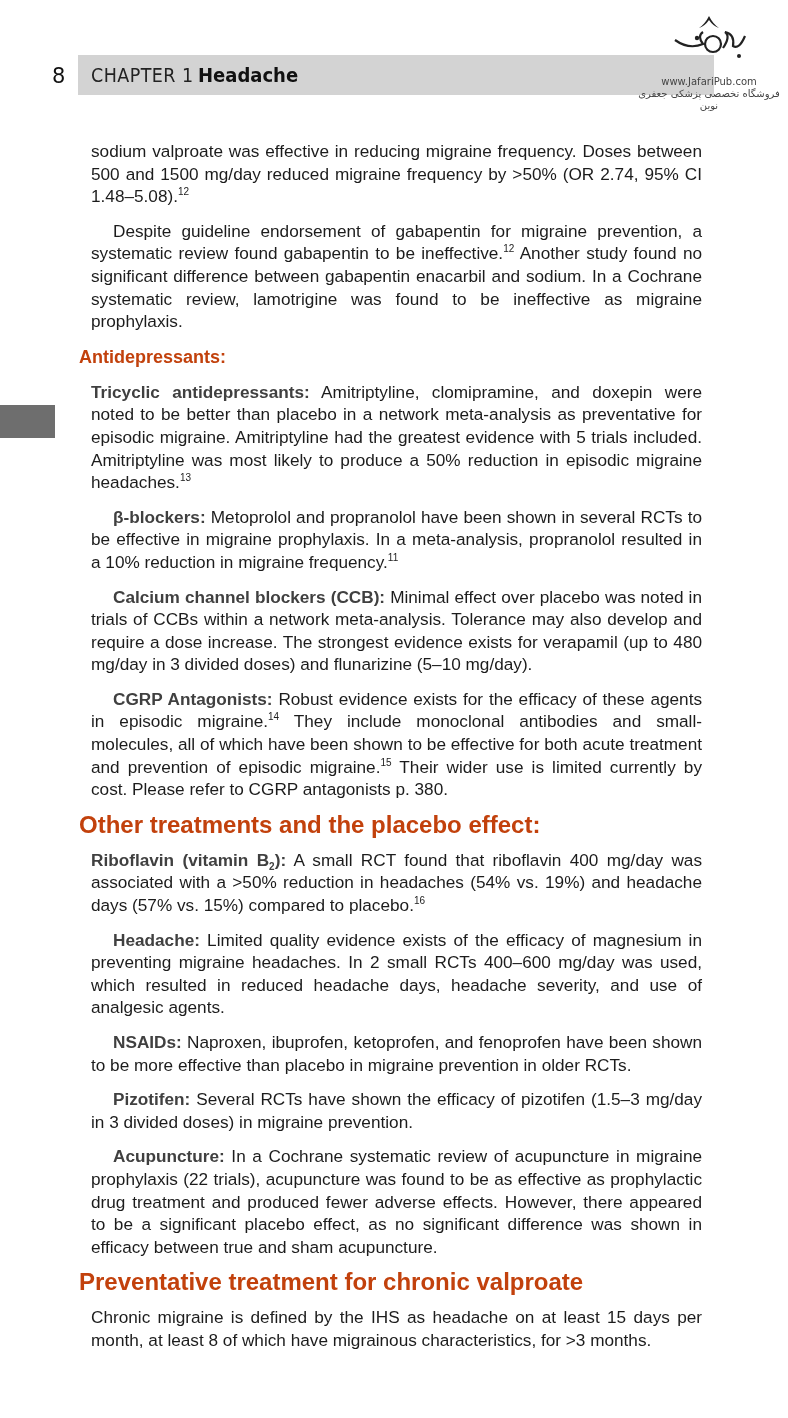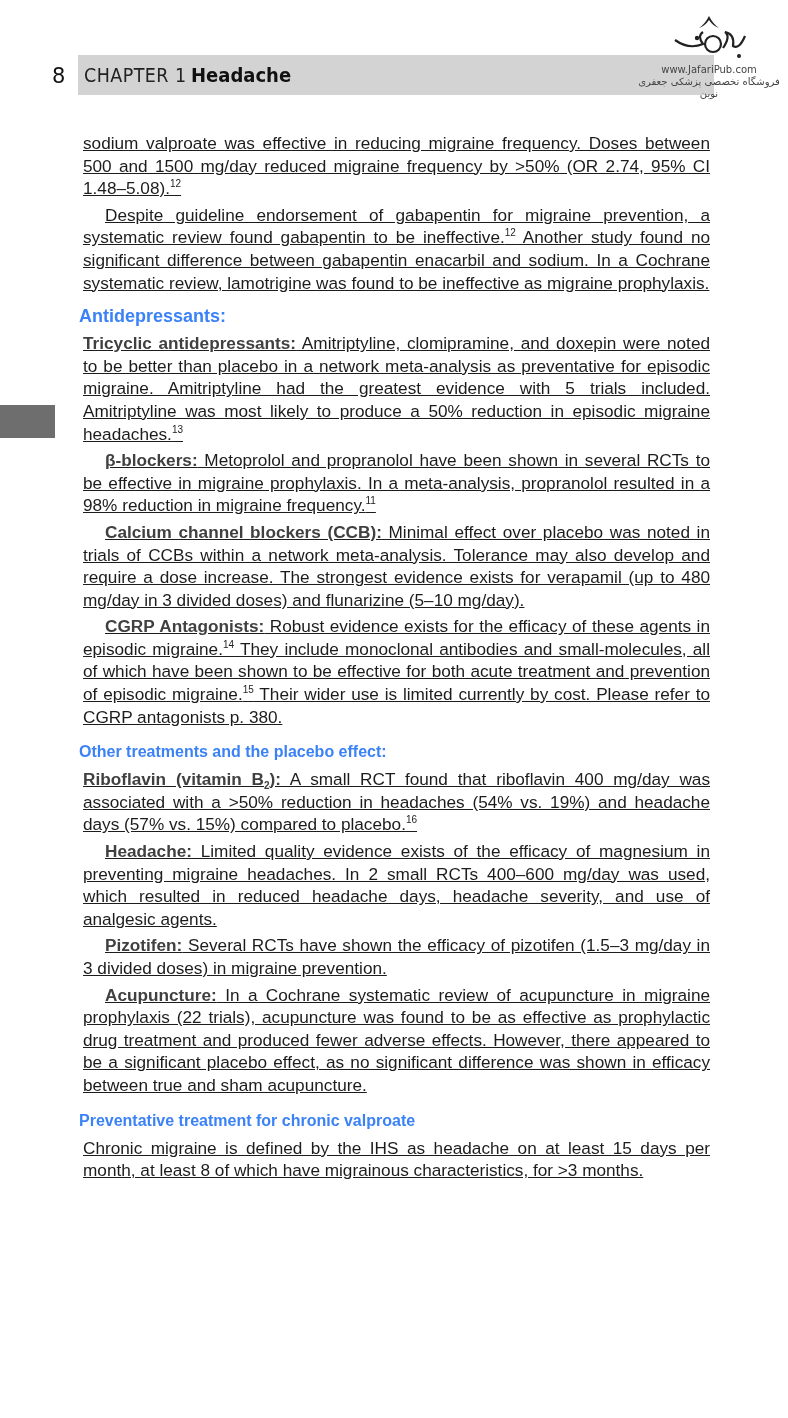--- a/index.html
+++ b/index.html
@@ -7,59 +7,59 @@
     width: 788px; height: 1418px; position: relative; overflow: hidden;
     background: #ffffff; color: #1a1a1a;
     font-family: "DejaVu Sans", sans-serif;
   }
   .page-number {
     position: absolute; left: 52px; top: 62px; width: 18px;
     font-size: 21px; line-height: 28px; color: #111;
   }
   .header-bar {
     position: absolute; left: 78px; top: 55px; width: 636px; height: 40px;
-    background: #d3d3d3; box-sizing: border-box; padding-left: 6px;
+    background: #d3d3d3; box-sizing: border-box; padding-left: 13px;
     display: flex; align-items: center;
   }
   .chapter-label {
     font-size: 19px; letter-spacing: 0.5px; color: #222; font-weight: normal;
     transform: scaleX(0.92); transform-origin: left center;
   }
   .chapter-title {
     font-size: 20px; font-weight: bold; color: #111; margin-left: 8px;
     transform: scaleX(0.9); transform-origin: left center;
     position: relative; left: -12px;
   }
   .watermark {
     position: absolute; left: 630px; top: 14px; width: 158px; height: 80px;
     text-align: center;
   }
   .watermark svg { display: block; margin: 0 auto; }
   .watermark-url {
-    font-size: 10px; color: #444; line-height: 12px; margin-top: 2px;
+    font-size: 10px; color: #444; line-height: 12px; margin-top: 14px;
   }
   .watermark-sub {
     font-size: 10px; color: #444; line-height: 12px; direction: rtl;
   }
   .side-tab {
     position: absolute; left: 0; top: 405px; width: 55px; height: 33px;
     background: #6e6e6e;
   }
   .content {
     position: absolute; left: 79px; top: 128px; width: 635px;
     font-family: "Liberation Sans", sans-serif;
     font-size: 17.2px; line-height: 22.6px; color: #1c1c1c;
     text-align: justify;
   }
-  .content p { margin: 4px; text-decoration: underline; }
+  .content p { margin: 12px; }
   .content p.indent { text-indent: 22px; }
   .content h3 {
-    margin: 10px 0 0 0; font-size: 18px; line-height: 24px; font-weight: bold; color: #3b82f6;
+    margin: 10px 0 0 0; font-size: 18px; line-height: 24px; font-weight: bold; color: #c2410c;
   }
-  .content h3.major { margin-top: 12px; font-size: 16px; }
+  .content h3.major { margin-top: 12px; font-size: 24px; }
   .content b { font-weight: bold; color: #404040; }
   sup { font-size: 10px; line-height: 0; vertical-align: super; }
   sub { font-size: 10px; line-height: 0; }
 </style>
 </head>
 <body>
 
 <div class="page-number">8</div>
 
 <div class="header-bar">
@@ -84,32 +84,33 @@
 
 <div class="content">
   <p><span>sodium valproate was effective in reducing migraine frequency. Doses between 500 and 1500 mg/day reduced migraine frequency by &gt;50% (OR 2.74, 95% CI 1.48–5.08).</span><sup>12</sup></p>
 
   <p class="indent"><span>Despite guideline endorsement of gabapentin for migraine prevention, a systematic review found gabapentin to be ineffective.</span><sup>12</sup><span> Another study found no significant difference between gabapentin enacarbil and sodium. In a Cochrane systematic review, lamotrigine was found to be ineffective as migraine prophylaxis.</span></p>
 
   <h3>Antidepressants:</h3>
 
   <p><b>Tricyclic antidepressants:</b><span> Amitriptyline, clomipramine, and doxepin were noted to be better than placebo in a network meta-analysis as preventative for episodic migraine. Amitriptyline had the greatest evidence with 5 trials included. Amitriptyline was most likely to produce a 50% reduction in episodic migraine headaches.</span><sup>13</sup></p>
 
-  <p class="indent"><b>β-blockers:</b><span> Metoprolol and propranolol have been shown in several RCTs to be effective in migraine prophylaxis. In a meta-analysis, propranolol resulted in a 98% reduction in migraine frequency.</span><sup>11</sup></p>
+  <p class="indent"><b>β-blockers:</b><span> Metoprolol and propranolol have been shown in several RCTs to be effective in migraine prophylaxis. In a meta-analysis, propranolol resulted in a 10% reduction in migraine frequency.</span><sup>11</sup></p>
 
   <p class="indent"><b>Calcium channel blockers (CCB):</b><span> Minimal effect over placebo was noted in trials of CCBs within a network meta-analysis. Tolerance may also develop and require a dose increase. The strongest evidence exists for verapamil (up to 480 mg/day in 3 divided doses) and flunarizine (5–10 mg/day).</span></p>
 
   <p class="indent"><b>CGRP Antagonists:</b><span> Robust evidence exists for the efficacy of these agents in episodic migraine.</span><sup>14</sup><span> They include monoclonal antibodies and small-molecules, all of which have been shown to be effective for both acute treatment and prevention of episodic migraine.</span><sup>15</sup><span> Their wider use is limited currently by cost. Please refer to CGRP antagonists p. 380.</span></p>
 
   <h3 class="major">Other treatments and the placebo effect:</h3>
 
   <p><b><span>Riboflavin (vitamin B</span><sub>2</sub><span>):</span></b><span> A small RCT found that riboflavin 400 mg/day was associated with a &gt;50% reduction in headaches (54% vs. 19%) and headache days (57% vs. 15%) compared to placebo.</span><sup>16</sup></p>
 
   <p class="indent"><b>Headache:</b><span> Limited quality evidence exists of the efficacy of magnesium in preventing migraine headaches. In 2 small RCTs 400–600 mg/day was used, which resulted in reduced headache days, headache severity, and use of analgesic agents.</span></p>
 
+  <p class="indent"><b>NSAIDs:</b><span> Naproxen, ibuprofen, ketoprofen, and fenoprofen have been shown to be more effective than placebo in migraine prevention in older RCTs.</span></p>
 
   <p class="indent"><b>Pizotifen:</b><span> Several RCTs have shown the efficacy of pizotifen (1.5–3 mg/day in 3 divided doses) in migraine prevention.</span></p>
 
   <p class="indent"><b>Acupuncture:</b><span> In a Cochrane systematic review of acupuncture in migraine prophylaxis (22 trials), acupuncture was found to be as effective as prophylactic drug treatment and produced fewer adverse effects. However, there appeared to be a significant placebo effect, as no significant difference was shown in efficacy between true and sham acupuncture.</span></p>
 
   <h3 class="major">Preventative treatment for chronic valproate</h3>
 
   <p>Chronic migraine is defined by the IHS as headache on at least 15 days per month, at least 8 of which have migrainous characteristics, for &gt;3 months.</p>
 </div>
 

